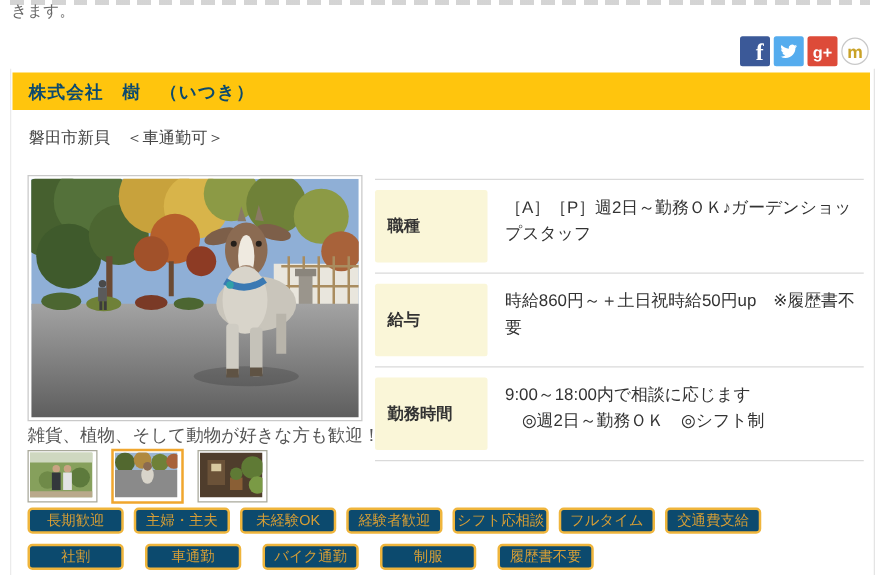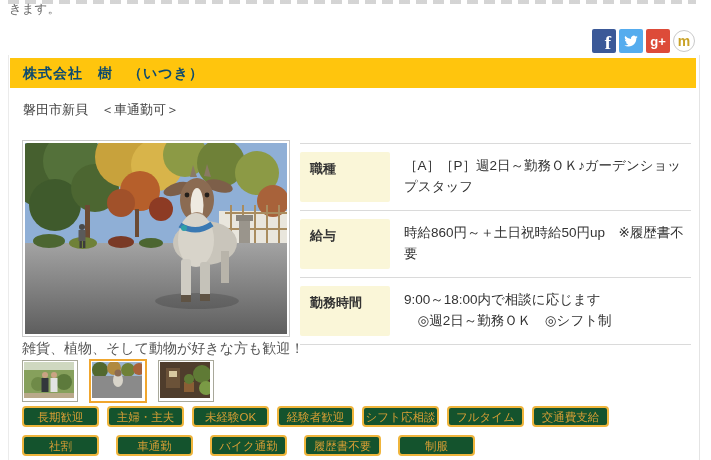--- a/index.html
+++ b/index.html
@@ -36,29 +36,29 @@
   .caption{position:absolute;left:22px;top:340px;font-size:14px;color:#555;}
   
   .thumbs{position:absolute;left:22px;top:359px;display:flex;gap:11px;align-items:center;}
   .thumb{width:52px;height:38px;border:1px solid #a8a89a;background:#fff;padding:1px;cursor:pointer;}
   .thumb.selected{border:2px solid #f0a62e;padding:1px;}
   .thumb svg{display:block;}
   
   .jobtable{position:absolute;left:300px;top:143px;width:391px;}
   .jrow{display:flex;border-top:1px solid #dadada;padding:8px 0;}
   .jrow:last-child{border-bottom:1px solid #dadada;}
-  .jlabel{flex:0 0 90px;background:#faf6d8;padding:8px 10px;box-sizing:border-box;
+  .jlabel{flex:0 0 90px;background:#faf6d8;padding:20px 10px;box-sizing:border-box;
     font-weight:bold;font-size:13px;color:#333;border-radius:2px;}
   .jvalue{flex:1;padding:4px 2px 4px 14px;font-size:13.5px;color:#333;line-height:1.55;}
   
   .tagrow{position:absolute;display:flex;}
   .tagrow.r1{left:22px;top:406px;gap:8px;}
   .tagrow.r2{left:22px;top:435px;gap:17px;}
   .tag{width:77px;height:21px;line-height:18px;box-sizing:border-box;border:2px solid #efb53c;
-    border-radius:4px;background:#14532d;color:#d79e35;font-size:11.5px;text-align:center;cursor:pointer;
+    border-radius:4px;background:#0c4a6e;color:#d79e35;font-size:11.5px;text-align:center;cursor:pointer;
     white-space:nowrap;overflow:hidden;}
 </style>
 </head>
 <body>
 
 <div class="canvas">
 
   <div class="clip-strip"></div>
   <div class="intro-line">きます。</div>
 
@@ -229,17 +229,17 @@
     <div class="tag">未経験OK</div>
     <div class="tag">経験者歓迎</div>
     <div class="tag">シフト応相談</div>
     <div class="tag">フルタイム</div>
     <div class="tag">交通費支給</div>
   </div>
   <div class="tagrow r2">
     <div class="tag">社割</div>
     <div class="tag">車通勤</div>
     <div class="tag">バイク通勤</div>
+    <div class="tag">制服</div>
     <div class="tag">履歴書不要</div>
-    <div class="tag">制服</div>
   </div>
 
 </div>
 
 </body></html>

